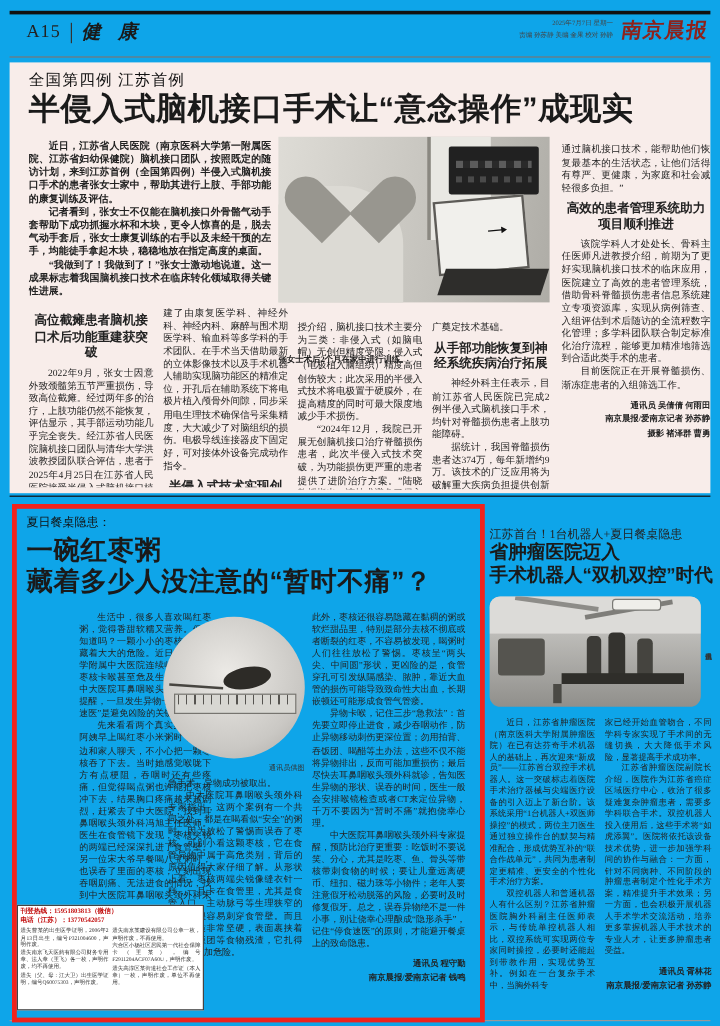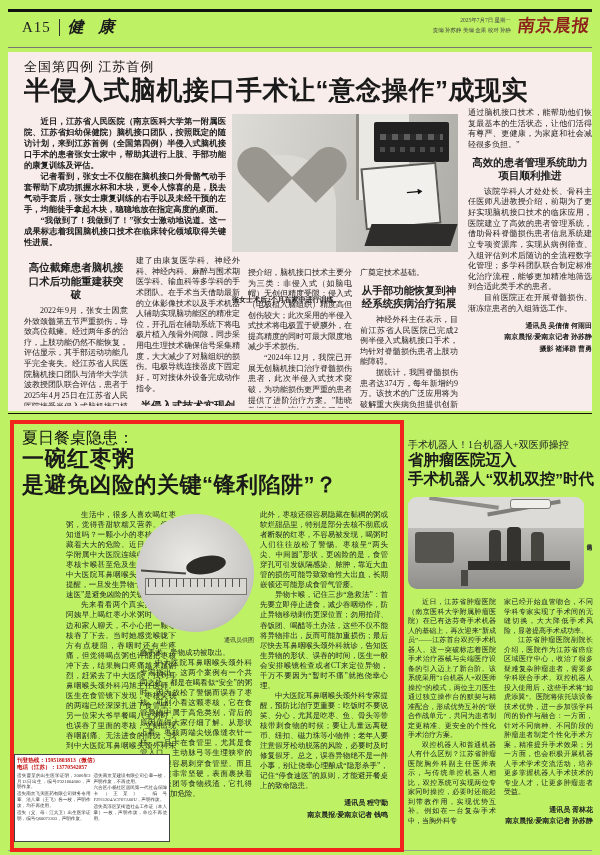--- a/index.html
+++ b/index.html
@@ -1,16 +1,16 @@
 <!DOCTYPE html>
 <html><head>
 <meta charset="utf-8">
 <style>
   html,body{margin:0;padding:0;background:#e8e8e8;}
-  .page{position:relative;width:600px;height:855px;background:#bef264;overflow:hidden;
+  .page{position:relative;width:600px;height:855px;background:#0ea5e9;overflow:hidden;
         font-family:"Liberation Serif","DejaVu Serif",serif;color:#1a1a1a;}
   .abs{position:absolute;}
   .rule{position:absolute;background:#111;}
   .sans{font-family:"Liberation Sans","DejaVu Sans",sans-serif;}
   
   .hdr-left{position:absolute;left:22px;top:17px;display:flex;align-items:center;}
   .pageno{font-size:15px;letter-spacing:1px;color:#222;}
   .hdr-sep{width:1px;height:17px;background:#333;margin:0 8px;}
   .section-title{font-size:16px;font-weight:bold;letter-spacing:5px;font-style:italic;}
   .hdr-right{position:absolute;right:10px;top:14px;display:flex;align-items:center;gap:7px;}
@@ -36,21 +36,21 @@
   .heart::before,.heart::after{content:"";position:absolute;top:0;width:35px;height:54px;
       border-radius:27px 27px 0 0;background:#98968f;}
   .heart::before{left:33px;transform:rotate(45deg);transform-origin:0 100%;}
   .heart::after{left:0;transform:rotate(-45deg);transform-origin:100% 100%;}
   .circlephoto{position:absolute;left:136px;top:514px;width:118px;height:118px;border-radius:50%;
       overflow:hidden;background:radial-gradient(circle at 45% 40%,#eceae6,#cac8c4 65%,#a9a7a3);}
   .photo2{position:absolute;left:408px;top:497px;width:176px;height:92px;border-radius:9px;overflow:hidden;
       background:linear-gradient(#d4d3d0,#908f8b);}
   .vcaption{position:absolute;writing-mode:vertical-rl;font-size:5.5px;color:#333;}
   
-  .kicker2{font-size:16px;color:#111;text-align:right;}
+  .kicker2{font-size:10px;color:#111;text-align:right;}
   .headline2{font-size:22px;font-weight:900;letter-spacing:.5px;white-space:nowrap;}
   .kicker3{font-size:10px;color:#222;}
   .headline3{font-size:15.5px;font-weight:900;white-space:nowrap;}
   .bodycol.small{font-size:7.5px;line-height:1.34;}
   .bodycol.tiny{font-size:7px;line-height:1.36;}
   .annotation{position:absolute;left:10px;top:420px;width:386px;height:424px;
       border:4px solid #f1231c;pointer-events:none;z-index:10;}
   .adbox{position:absolute;left:14px;top:754px;width:156px;height:88px;background:#fff;
       border:1px solid #444;z-index:5;overflow:hidden;padding:2px;box-sizing:border-box;}
   .adhot{font-size:5.6px;font-weight:bold;color:#c20d0d;line-height:1.3;}
@@ -116,37 +116,37 @@
   <div class="bodycol" style="left:248px;top:268px;width:104px;height:140px;">
     <p class="noind">授介绍，脑机接口技术主要分为三类：非侵入式（如脑电帽）无创但精度受限；侵入式（电极植入脑组织）精度高但创伤较大；此次采用的半侵入式技术将电极置于硬膜外，在提高精度的同时可最大限度地减少手术损伤。</p>
     <p>“2024年12月，我院已开展无创脑机接口治疗脊髓损伤患者，此次半侵入式技术突破，为功能损伤更严重的患者提供了进阶治疗方案。”陆晓教授指出，该技术避免了侵入式手术对脑组织的直接损伤，同时通过优化电极设计实现大脑信号的精准采集，为临床大规模推</p>
   </div>
   <div class="bodycol" style="left:360px;top:268px;width:98px;height:140px;">
     <p class="noind">广奠定技术基础。</p>
     <div class="subhead">从手部功能恢复到神经系统疾病治疗拓展</div>
     <p>神经外科主任表示，目前江苏省人民医院已完成2例半侵入式脑机接口手术，均针对脊髓损伤患者上肢功能障碍。</p>
     <p>据统计，我国脊髓损伤患者达374万，每年新增约9万。该技术的广泛应用将为破解重大疾病负担提供创新解决方案。这类疾病对社会、患者和家庭都是非常沉重的负担，如果</p>
   </div>
-  <div class="bodycol" style="left:468px;top:108px;width:124px;height:292px;">
+  <div class="bodycol" style="left:468px;top:120px;width:124px;height:292px;">
     <p class="noind">通过脑机接口技术，能帮助他们恢复最基本的生活状态，让他们活得有尊严、更健康，为家庭和社会减轻很多负担。”</p>
     <div class="subhead">高效的患者管理系统助力项目顺利推进</div>
     <p>该院学科人才处处长、骨科主任医师凡进教授介绍，前期为了更好实现脑机接口技术的临床应用，医院建立了高效的患者管理系统，借助骨科脊髓损伤患者信息系统建立专项资源库，实现从病例筛查、入组评估到术后随访的全流程数字化管理；多学科团队联合制定标准化治疗流程，能够更加精准地筛选到合适此类手术的患者。</p>
     <p>目前医院正在开展脊髓损伤、渐冻症患者的入组筛选工作。</p>
     <div class="credits">
       <div>通讯员 吴倩倩 何雨田</div>
       <div>南京晨报/爱南京记者 孙苏静</div>
       <div>摄影 褚泽群 曹勇</div>
     </div>
   </div>
 
   <div class="rule" style="left:8px;top:413px;width:584px;height:1px;"></div>
 
   <div class="abs kicker2" style="left:22px;top:428px;">夏日餐桌隐患：</div>
   <div class="abs headline2 sans" style="left:22px;top:444px;">一碗红枣粥</div>
-  <div class="abs headline2 sans" style="left:22px;top:470px;">是避免凶险的关键“锋利陷阱”？</div>
+  <div class="abs headline2 sans" style="left:22px;top:470px;">藏着多少人没注意的“暂时不痛”？</div>
 
   <div class="bodycol small" style="left:22px;top:510px;width:110px;height:240px;margin-left:44px;">
     <p>生活中，很多人喜欢喝红枣粥，觉得香甜软糯又营养。但你知道吗？一颗小小的枣核，可能藏着大大的危险。近日，东南大学附属中大医院连续收治多例因枣核卡喉甚至危及生命的患者。中大医院耳鼻咽喉头颈外科专家提醒，一旦发生异物卡喉，“停食速医”是避免凶险的关键。</p>
     <p>先来看看两个真实案例：徐阿姨早上喝红枣小米粥时，边喝边和家人聊天，不小心把一颗枣核吞了下去。当时她感觉喉咙下方有点梗阻，吞咽时还有些疼痛，但觉得喝点粥也许能把枣核冲下去，结果胸口疼痛越来越剧烈，赶紧去了中大医院，找到耳鼻咽喉头颈外科冯旭主任医师。医生在食管镜下发现，枣核尖锐的两端已经深深扎进了食管壁。另一位宋大爷早餐喝八宝粥时，也误吞了里面的枣核，立刻出现吞咽剧痛、无法进食的情况，找到中大医院耳鼻咽喉头颈外科朱新副主任医师，CT检查显示枣核嵌顿在食管内，经过紧</p>
   </div>
 
   <div class="circlephoto">
     <div class="shape" style="left:8%;top:54%;width:84%;height:13%;background:#d8d7d2;border:1px solid #76746f;">
       <div class="shape" style="left:2%;top:0;width:96%;height:55%;background:repeating-linear-gradient(90deg,#55534f 0 1px,transparent 1px 7px);"></div>
     </div>
@@ -181,21 +181,21 @@
       <div class="adcol">
         <p>遗失南京某建设有限公司公章一枚，声明作废，不再使用。</p>
         <p>六合区小杨社区居民第一代社会保障卡（王某），编号F2911204ACF07A60U，声明作废。</p>
         <p>遗失高淳区某街道社会工作证（本人章）一枚，声明作废，单位不再使用。</p>
       </div>
     </div>
   </div>
 
   <div class="annotation"></div>
 
-  <div class="abs kicker3" style="left:408px;top:438px;">手术机器人！1台机器人+双医师操控</div>
+  <div class="abs kicker3" style="left:408px;top:438px;">江苏首台！1台机器人+夏日餐桌隐患</div>
   <div class="abs headline3 sans" style="left:408px;top:450px;">省肿瘤医院迈入</div>
   <div class="abs headline3 sans" style="left:408px;top:469px;">手术机器人“双机双控”时代</div>
 
   <div class="photo2">
     <div class="shape" style="left:0;top:0;width:100%;height:34%;background:#dcdbd8;"></div>
     <div class="shape" style="left:12%;top:4%;width:40%;height:4px;background:#8d8c88;transform:rotate(8deg);"></div>
     <div class="shape" style="left:45%;top:10%;width:42%;height:4px;background:#7e7d79;transform:rotate(-10deg);"></div>
     <div class="shape" style="left:58%;top:2%;width:22%;height:8px;background:#efeeea;border:1px solid #7a7975;border-radius:3px;"></div>
     <div class="shape" style="left:4%;top:38%;width:22%;height:34%;background:#55544f;border-radius:3px;"></div>
     <div class="shape" style="left:46%;top:36%;width:7%;height:38%;background:#3c3b37;border-radius:4px 4px 0 0;"></div>

